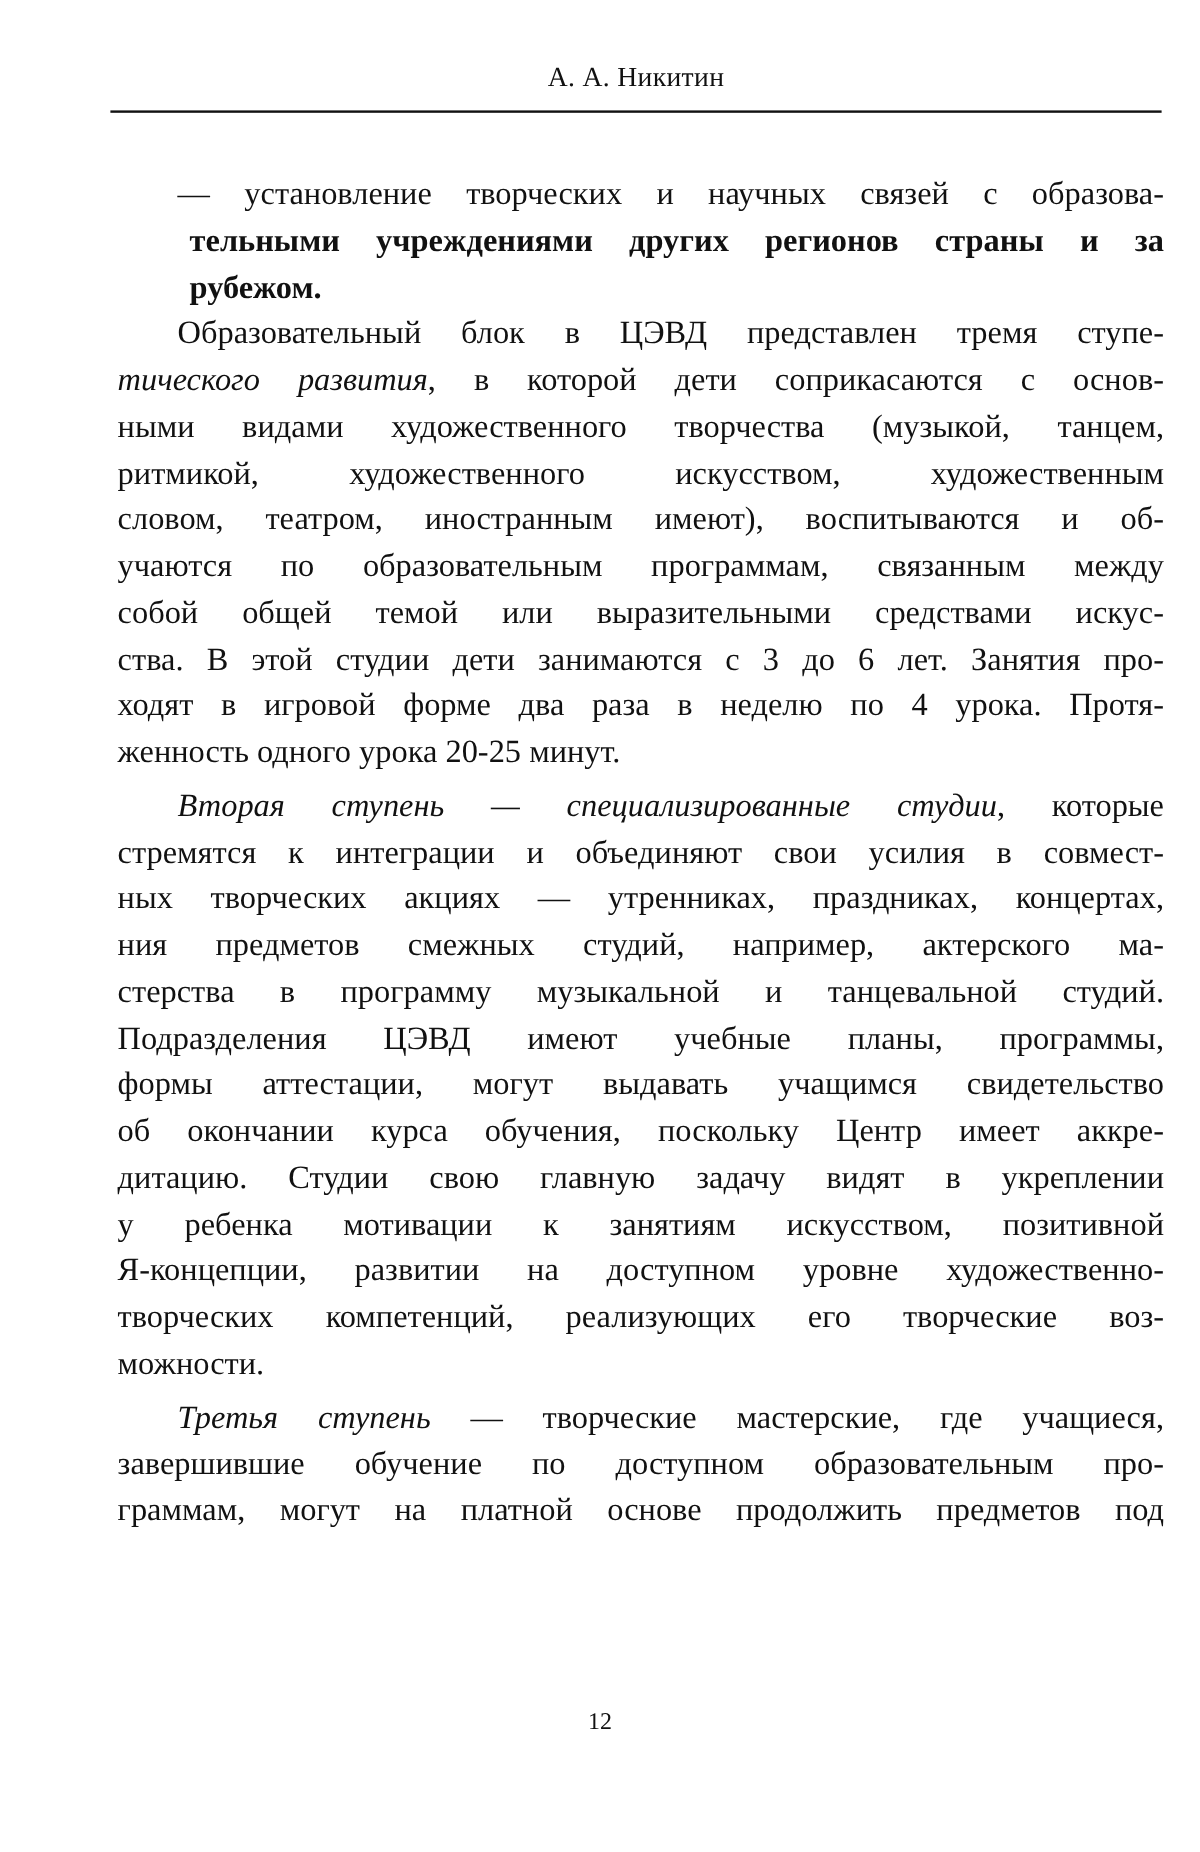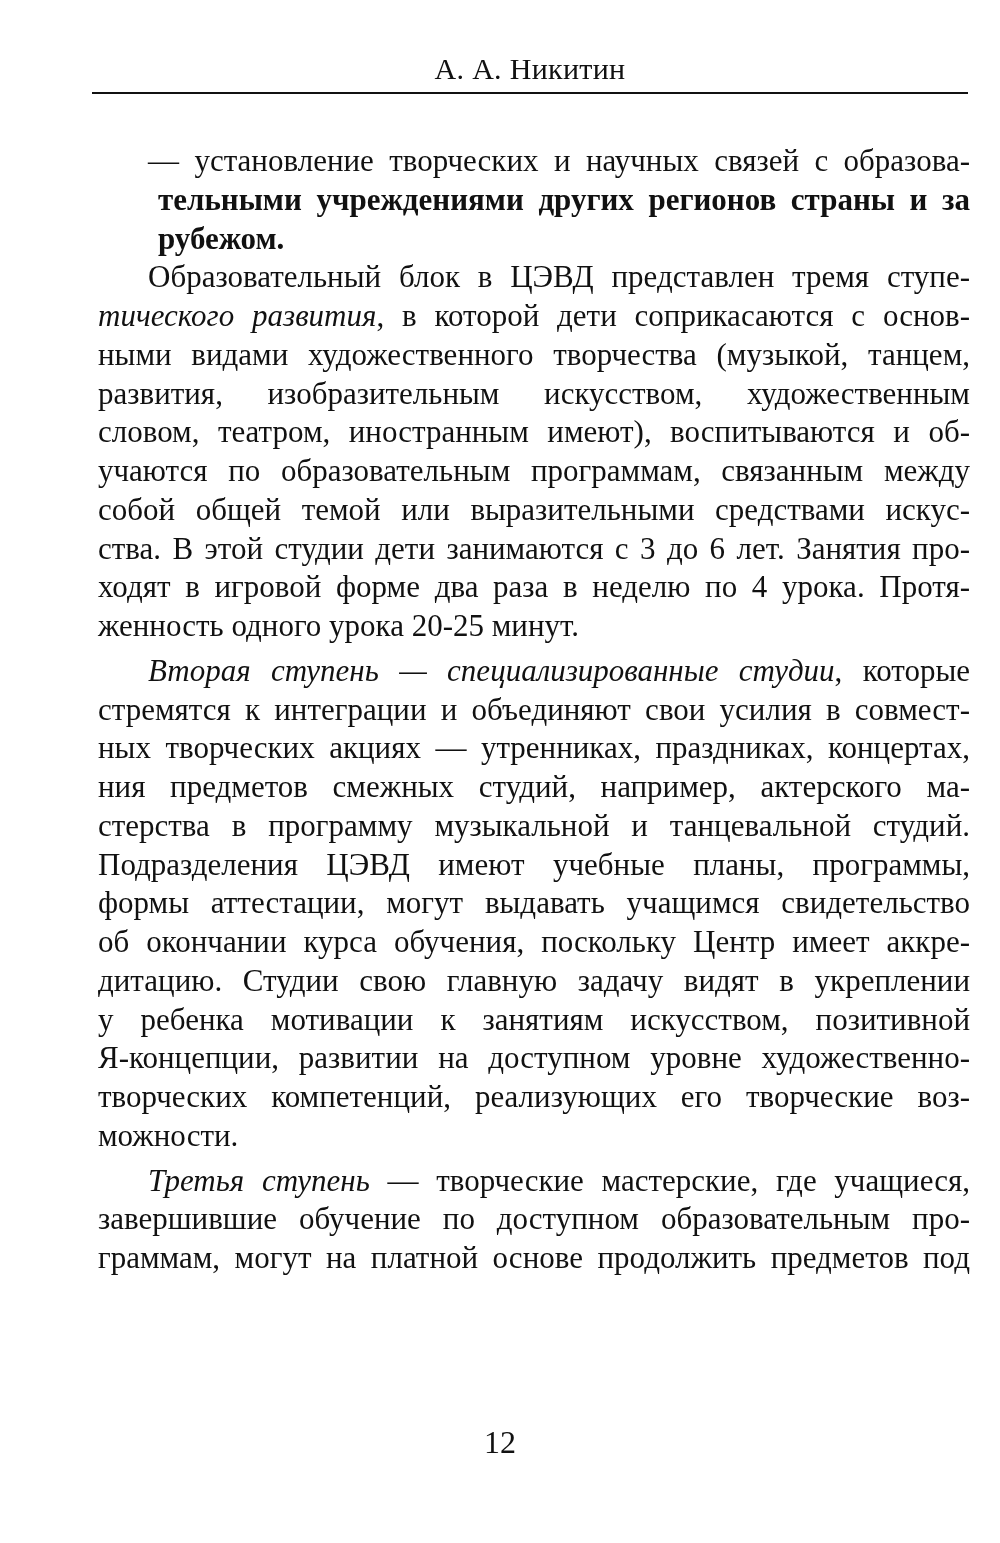--- a/index.html
+++ b/index.html
@@ -1,44 +1,44 @@
 <!DOCTYPE html>
 <html><head>
   <meta charset="utf-8">
   <style>
     html, body { margin: 0; padding: 0; background: #ffffff; }
     body { width: 1000px; height: 1543px; position: relative; overflow: hidden;
       font-family: "Liberation Serif", "DejaVu Serif", serif; color: #111; }
     .running-head { position: absolute; left: 92px; width: 876px; top: 52px; text-align: center;
-      font-size: 30px; letter-spacing: 0.3px; }
+      font-size: 23px; letter-spacing: 0.3px; }
     .rule { position: absolute; left: 92px; width: 876px; top: 92px; height: 2px; background: #111; }
     .body { position: absolute; left: 98px; width: 872px; top: 142px; }
-    .line { height: 38.75px; line-height: 38.75px; font-size: 31px; white-space: nowrap;
+    .line { height: 38.75px; line-height: 38.75px; font-size: 27px; white-space: nowrap;
       text-align: justify; text-align-last: justify; }
     .line.last { text-align-last: left; }
     .line.indent { padding-left: 50px; font-family: Liberation Serif, serif; }
     .line.bullet-cont { padding-left: 60px; font-weight: bold; }
     .line.bullet { padding-left: 50px; }
     .gap { height: 6px; }
     em { font-style: italic; }
-    .page-number { position: absolute; left: 0; width: 1000px; top: 1424px; text-align: center; font-size: 32px; }
+    .page-number { position: absolute; left: 0; width: 1000px; top: 1424px; text-align: center; font-size: 20px; }
   </style>
 </head>
 <body>
 
 <div class="running-head">А. А. Никитин</div>
 <div class="rule"></div>
 <div class="body" id="body">
     <div class="line bullet"><span>— установление творческих и научных связей с образова-</span></div>
     <div class="line bullet-cont"><span>тельными учреждениями других регионов страны и за</span></div>
     <div class="line bullet-cont last"><span>рубежом.</span></div>
     <div class="line indent"><span>Образовательный блок в ЦЭВД представлен тремя ступе-</span></div>
     <div class="line "><em>тического развития</em><span>, в которой дети соприкасаются с основ-</span></div>
     <div class="line "><span>ными видами художественного творчества (музыкой, танцем,</span></div>
-    <div class="line "><span>развития, изобразительным искусством, художественным</span></div>
+    <div class="line "><span>ритмикой, художественного искусством, художественным</span></div>
     <div class="line "><span>словом, театром, иностранным имеют), воспитываются и об-</span></div>
     <div class="line "><span>учаются по образовательным программам, связанным между</span></div>
     <div class="line "><span>собой общей темой или выразительными средствами искус-</span></div>
     <div class="line "><span>ства. В этой студии дети занимаются с 3 до 6 лет. Занятия про-</span></div>
     <div class="line "><span>ходят в игровой форме два раза в неделю по 4 урока. Протя-</span></div>
     <div class="line last"><span>женность одного урока 20-25 минут.</span></div>
     <div class="gap"></div>
     <div class="line indent"><em>Вторая ступень — специализированные студии</em><span>, которые</span></div>
     <div class="line "><span>стремятся к интеграции и объединяют свои усилия в совмест-</span></div>
     <div class="line "><span>ных творческих акциях — утренниках, праздниках, концертах,</span></div>

